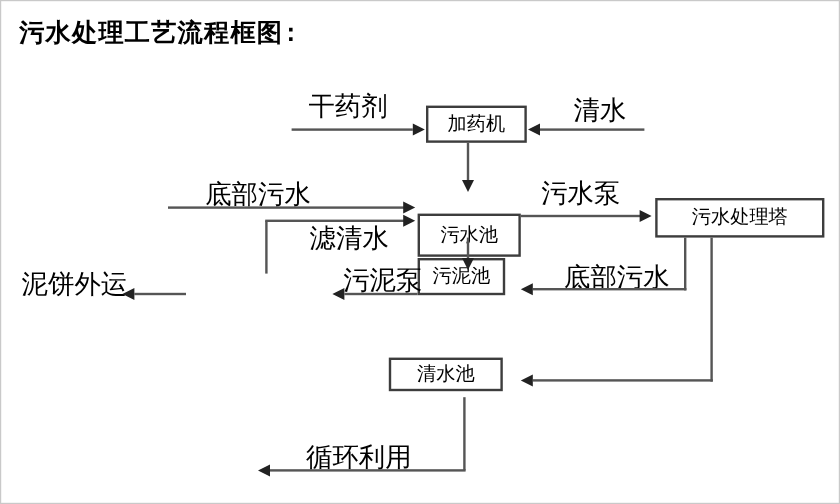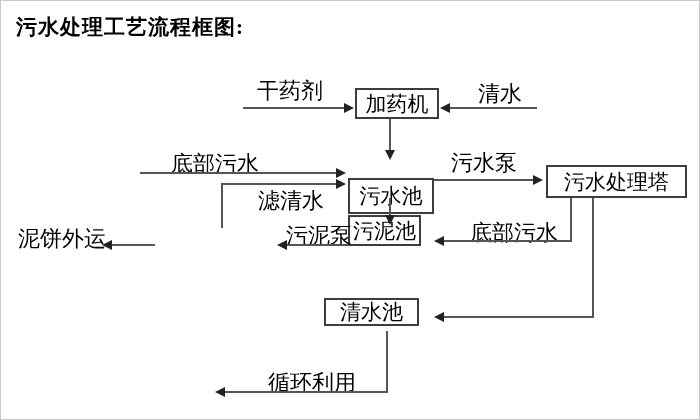--- a/index.html
+++ b/index.html
@@ -4,31 +4,31 @@
 <style>
   :root{
     --line:#555555;
     --arrow:#222222;
     --border:#3d3d3d;
     --text:#000000;
   }
   html,body{margin:0;padding:0;background:#fff;}
   .canvas{
     position:relative;width:700px;height:420px;background:#ffffff;
-    font-family:Liberation Serif, serif;color:var(--text);
+    font-family:Liberation Mono, monospace;color:var(--text);
     overflow:hidden;outline:1px solid #c9c9c9;outline-offset:-1px;
   }
   .title{
     position:absolute;left:16px;top:13px;margin:0;
     font-size:21px;font-weight:bold;letter-spacing:1px;
   }
   .node{
     position:absolute;box-sizing:border-box;border:2px solid var(--border);
     background:#ffffff;display:flex;align-items:center;justify-content:center;
-    font-size:21px;white-space:nowrap;
+    font-size:16px;white-space:nowrap;
   }
   .flabel{
     position:absolute;font-size:22px;white-space:nowrap;line-height:1.1;
   }
   .hl{position:absolute;height:2px;background:var(--line);}
   .vl{position:absolute;width:2px;background:var(--line);}
   .ar{position:absolute;width:0;height:0;}
   .ar-r{border-top:5px solid transparent;border-bottom:5px solid transparent;border-left:10px solid var(--arrow);}
   .ar-l{border-top:5px solid transparent;border-bottom:5px solid transparent;border-right:10px solid var(--arrow);}
   .ar-d{border-left:5px solid transparent;border-right:5px solid transparent;border-top:10px solid var(--arrow);}
@@ -47,21 +47,21 @@
   <div class="node" style="left:324px;top:298px;width:95px;height:28px">清水池</div>
 
   <span class="flabel" style="left:257px;top:79px">干药剂</span>
   <span class="flabel" style="left:478px;top:82px">清水</span>
   <span class="flabel" style="left:171px;top:152px">底部污水</span>
   <span class="flabel" style="left:258px;top:189px">滤清水</span>
   <span class="flabel" style="left:451px;top:151px">污水泵</span>
   <span class="flabel" style="left:286px;top:224px">污泥泵</span>
   <span class="flabel" style="left:470px;top:221px">底部污水</span>
   <span class="flabel" style="left:18px;top:227px">泥饼外运</span>
-  <span class="flabel" style="left:268px;top:371px">循环利用</span>
+  <span class="flabel" style="left:255px;top:371px">循环利用</span>
 
   <div>
     <div class="hl" style="left:243px;top:107px;width:101px"></div>
     <div class="ar ar-r" style="left:344px;top:103px"></div>
   </div>
 
   <div>
     <div class="hl" style="left:449px;top:107px;width:88px"></div>
     <div class="ar ar-l" style="left:440px;top:103px"></div>
   </div>

